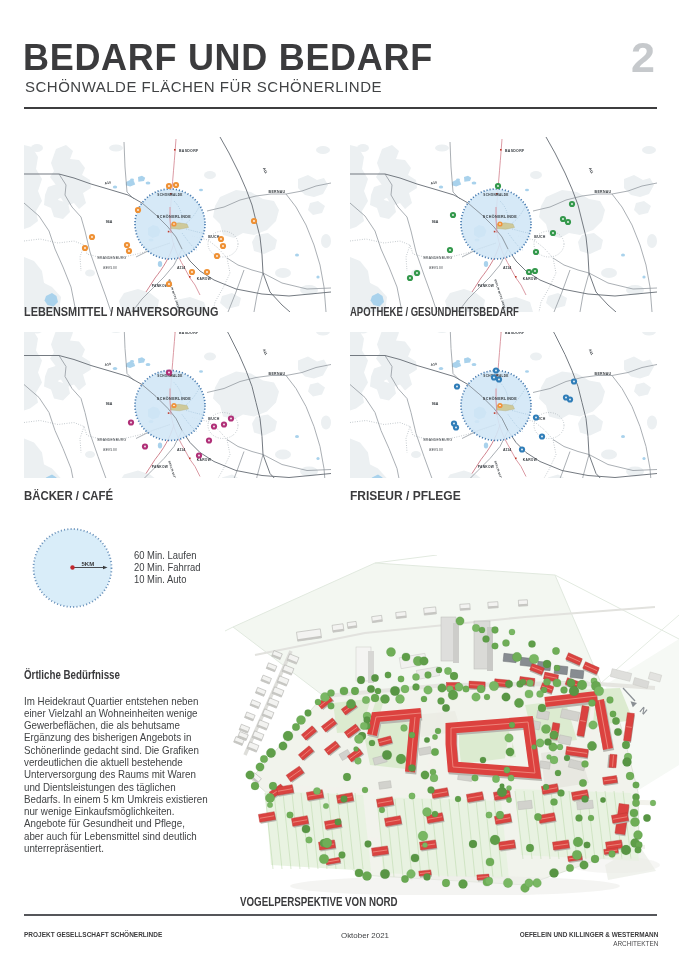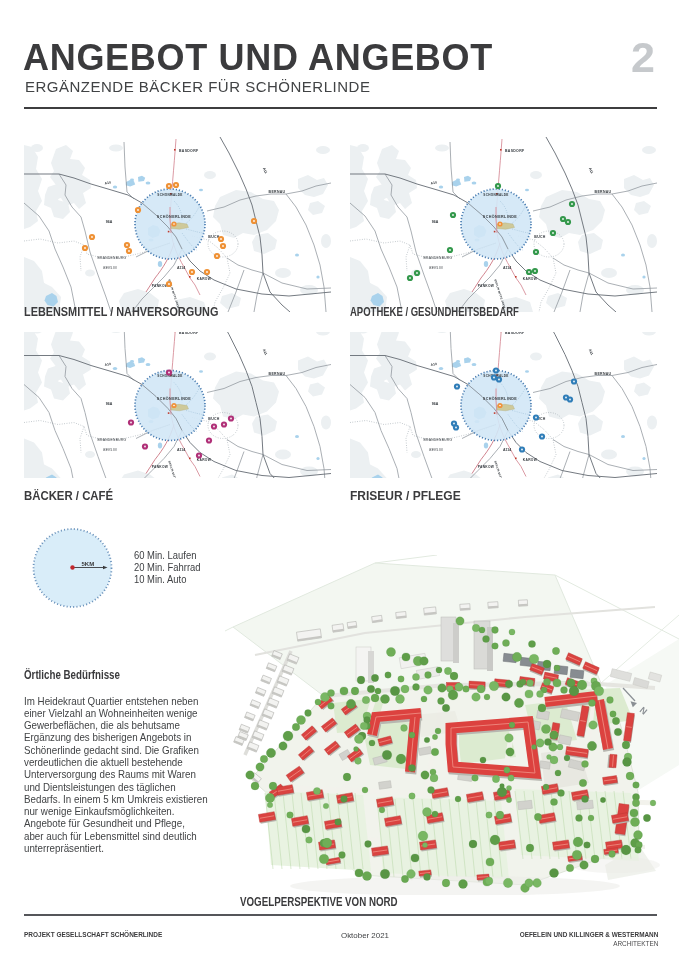--- a/index.html
+++ b/index.html
@@ -2,23 +2,23 @@
 <html><head>
 <meta charset="utf-8">
 <style>
   html,body{margin:0;padding:0;background:#ffffff;}
   body{width:679px;height:961px;position:relative;font-family:"Liberation Sans",sans-serif;overflow:hidden;}
   .abs{position:absolute;}
 </style>
 </head>
 <body>
 
-<div class="abs" style="left:23px;top:37px;font-size:36px;font-weight:bold;color:#3b3b3d;letter-spacing:0.7px;">ANGEBOT UND ANGEBOT</div>
-
-<div class="abs" style="left:25px;top:77.5px;font-size:15px;color:#414345;letter-spacing:0.5px;">ERGÄNZENDE BÄCKER FÜR SCHÖNERLINDE</div>
+<div class="abs" style="left:23px;top:37px;font-size:36px;font-weight:bold;color:#3b3b3d;letter-spacing:0.7px;">BEDARF UND BEDARF</div>
+
+<div class="abs" style="left:25px;top:77.5px;font-size:15px;color:#414345;letter-spacing:0.5px;">SCHÖNWALDE FLÄCHEN FÜR SCHÖNERLINDE</div>
 
 <div class="abs" style="left:631px;top:33px;font-size:43px;font-weight:bold;color:#c6c9cc;">2</div>
 
 <div class="abs" style="left:24px;top:107px;width:633px;height:2px;background:#3d3d3f;"></div>
 
 <svg width="0" height="0" style="position:absolute">
 <defs>
 <g id="bmap">
 
 <rect x="0" y="0" width="307" height="175" fill="#ffffff"></rect>

